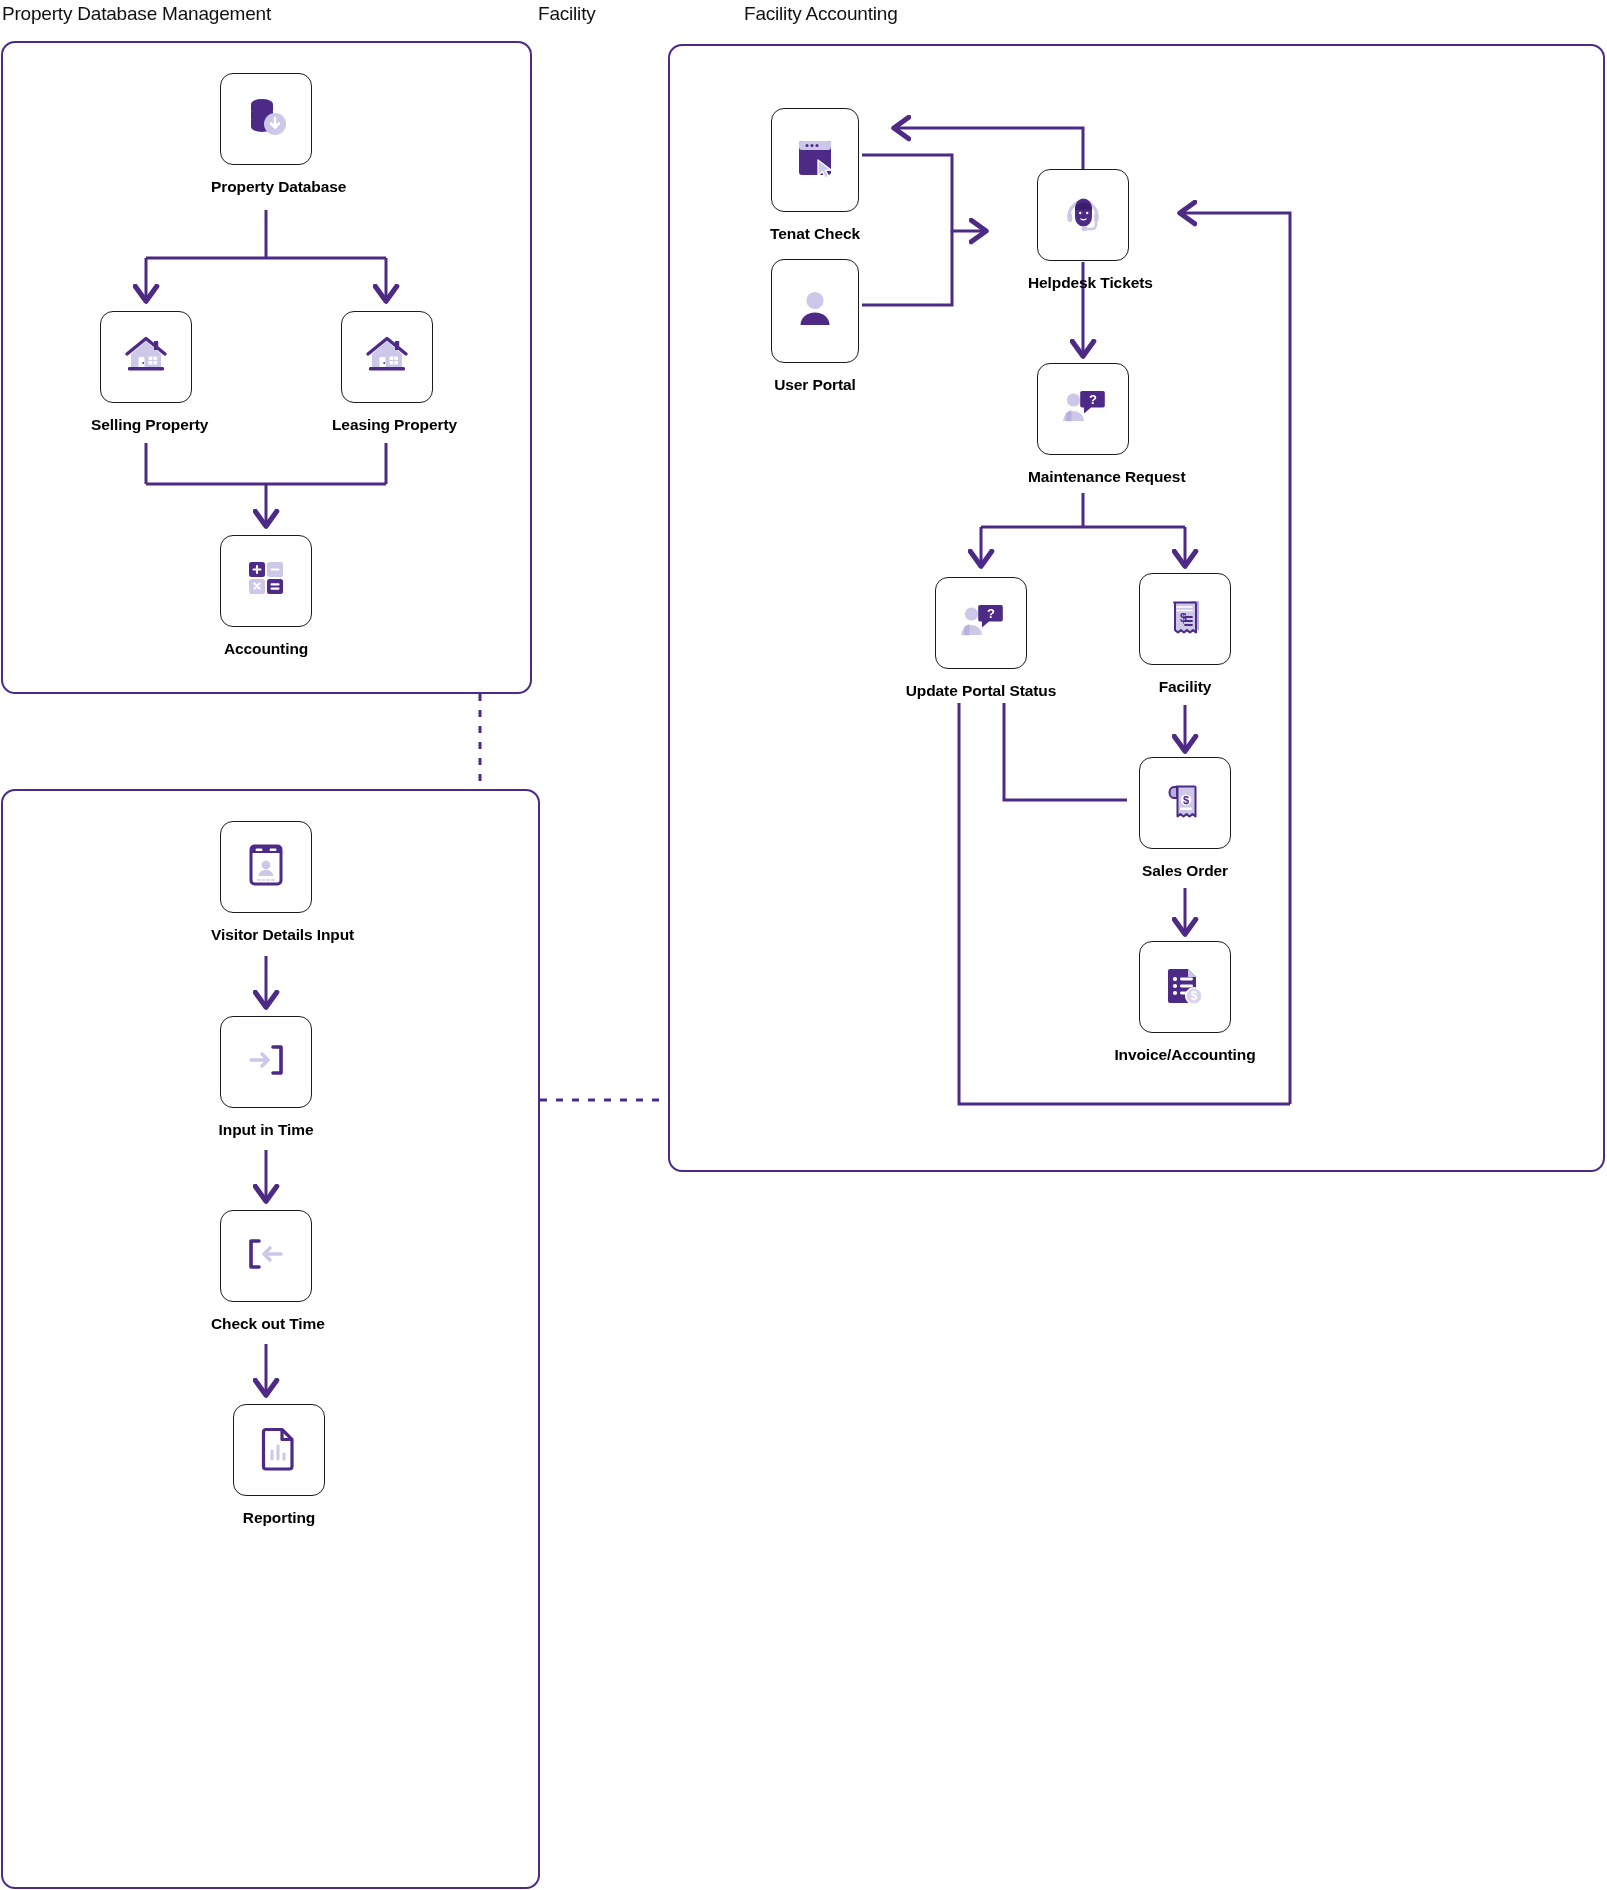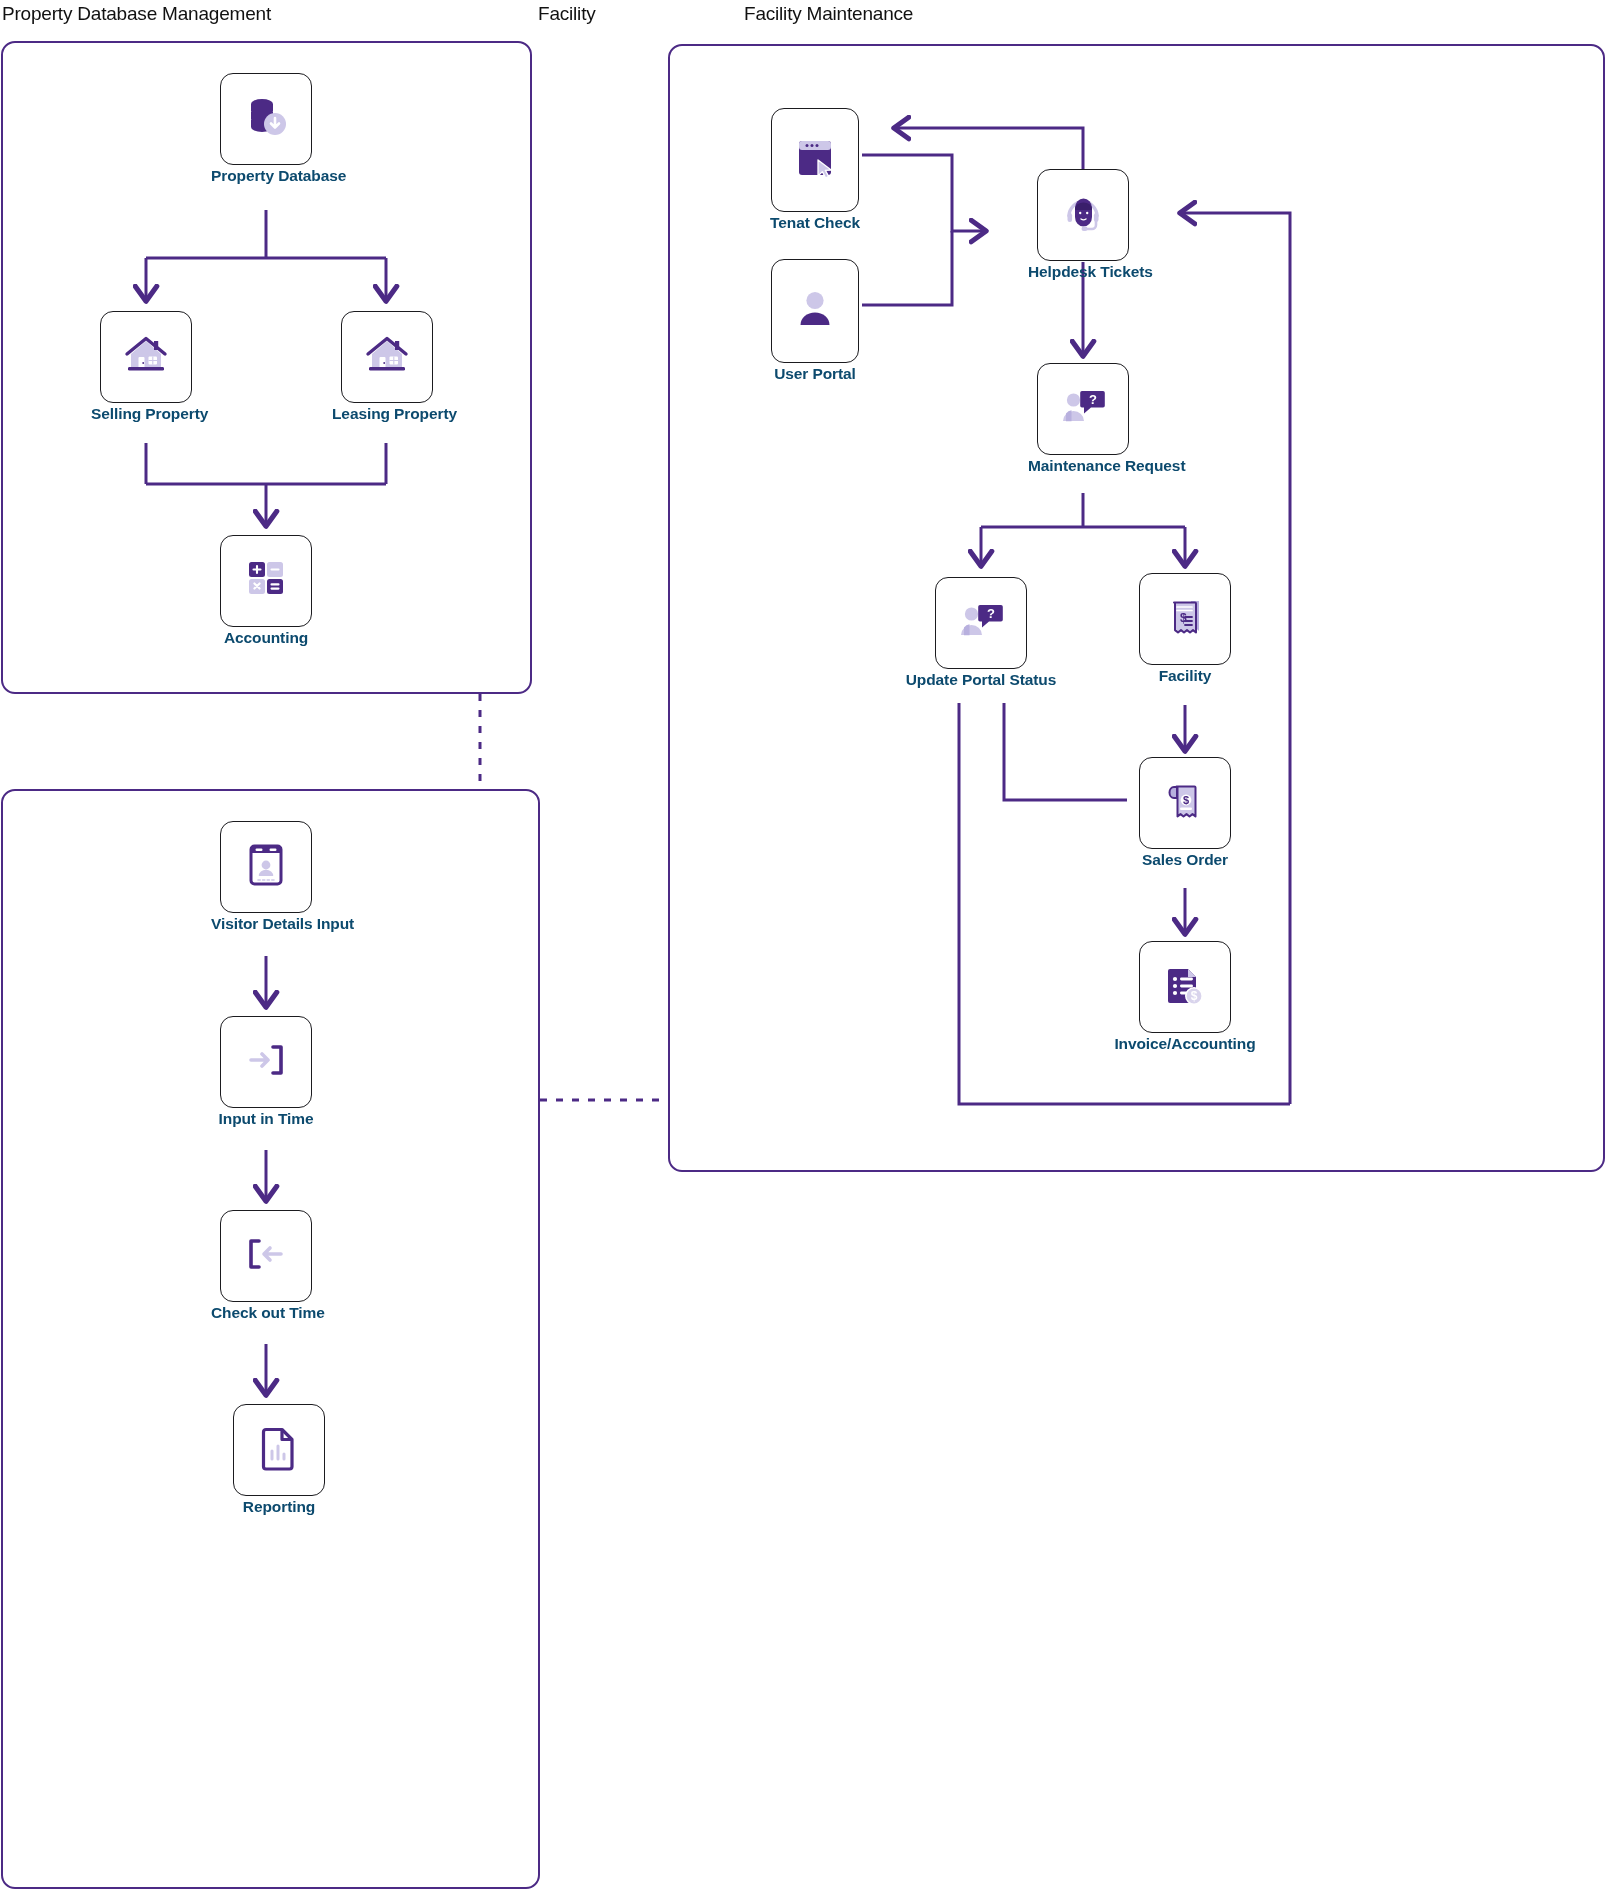--- a/index.html
+++ b/index.html
@@ -22,22 +22,22 @@
   }
 
   .node{position:absolute;width:110px;}
   .node .box{
     width:92px;height:92px;margin:0 auto;
     border:1.6px solid #1b1b1f;border-radius:13px;background:#ffffff;
     display:flex;align-items:center;justify-content:center;box-sizing:border-box;
   }
   .node .box.tall{height:104px;width:88px;}
   .node .lbl{
-    margin-top:2px;text-align:center;font-size:15.5px;font-weight:700;
-    color:#0c4a6e;white-space:nowrap;letter-spacing:-0.1px;
+    margin-top:13px;text-align:center;font-size:15.5px;font-weight:700;
+    color:#000000;white-space:nowrap;letter-spacing:-0.1px;
   }
   .node.wide{width:210px;left:0;}
   .ico{display:block;}
 </style>
 </head>
 <body>
 
 <svg class="layer" viewBox="0 0 1607 1890" width="1607" height="1890">
   <defs>
     <marker id="ah" markerWidth="9" markerHeight="9" refX="5.2" refY="4.5" orient="auto" markerUnits="strokeWidth">
@@ -84,21 +84,21 @@
   </g>
 
   <g stroke="#4c2a85" stroke-width="3" fill="none" stroke-dasharray="7 9" stroke-linecap="butt">
     <path d="M480,694 L480,789"></path>
     <path d="M540,1100 L668,1100"></path>
   </g>
 </svg>
 
 <div class="grp-title" style="left:2px;top:3px;">Property Database Management</div>
 <div class="grp-title" style="left:538px;top:3px;">Facility</div>
-<div class="grp-title" style="left:744px;top:3px;">Facility Maintenance</div>
+<div class="grp-title" style="left:744px;top:3px;">Facility Accounting</div>
 
 <div class="panel" style="left:1px;top:41px;width:531px;height:653px;"></div>
 <div class="panel" style="left:1px;top:789px;width:539px;height:1100px;"></div>
 <div class="panel" style="left:668px;top:44px;width:937px;height:1128px;"></div>
 
 <div class="node" style="left:211px;top:73px;">
   <div class="box">
     <span class="ico">
       <svg width="52" height="52" viewBox="0 0 52 52">
         <ellipse cx="22" cy="13" rx="11" ry="5" fill="#4c2a85"></ellipse>

